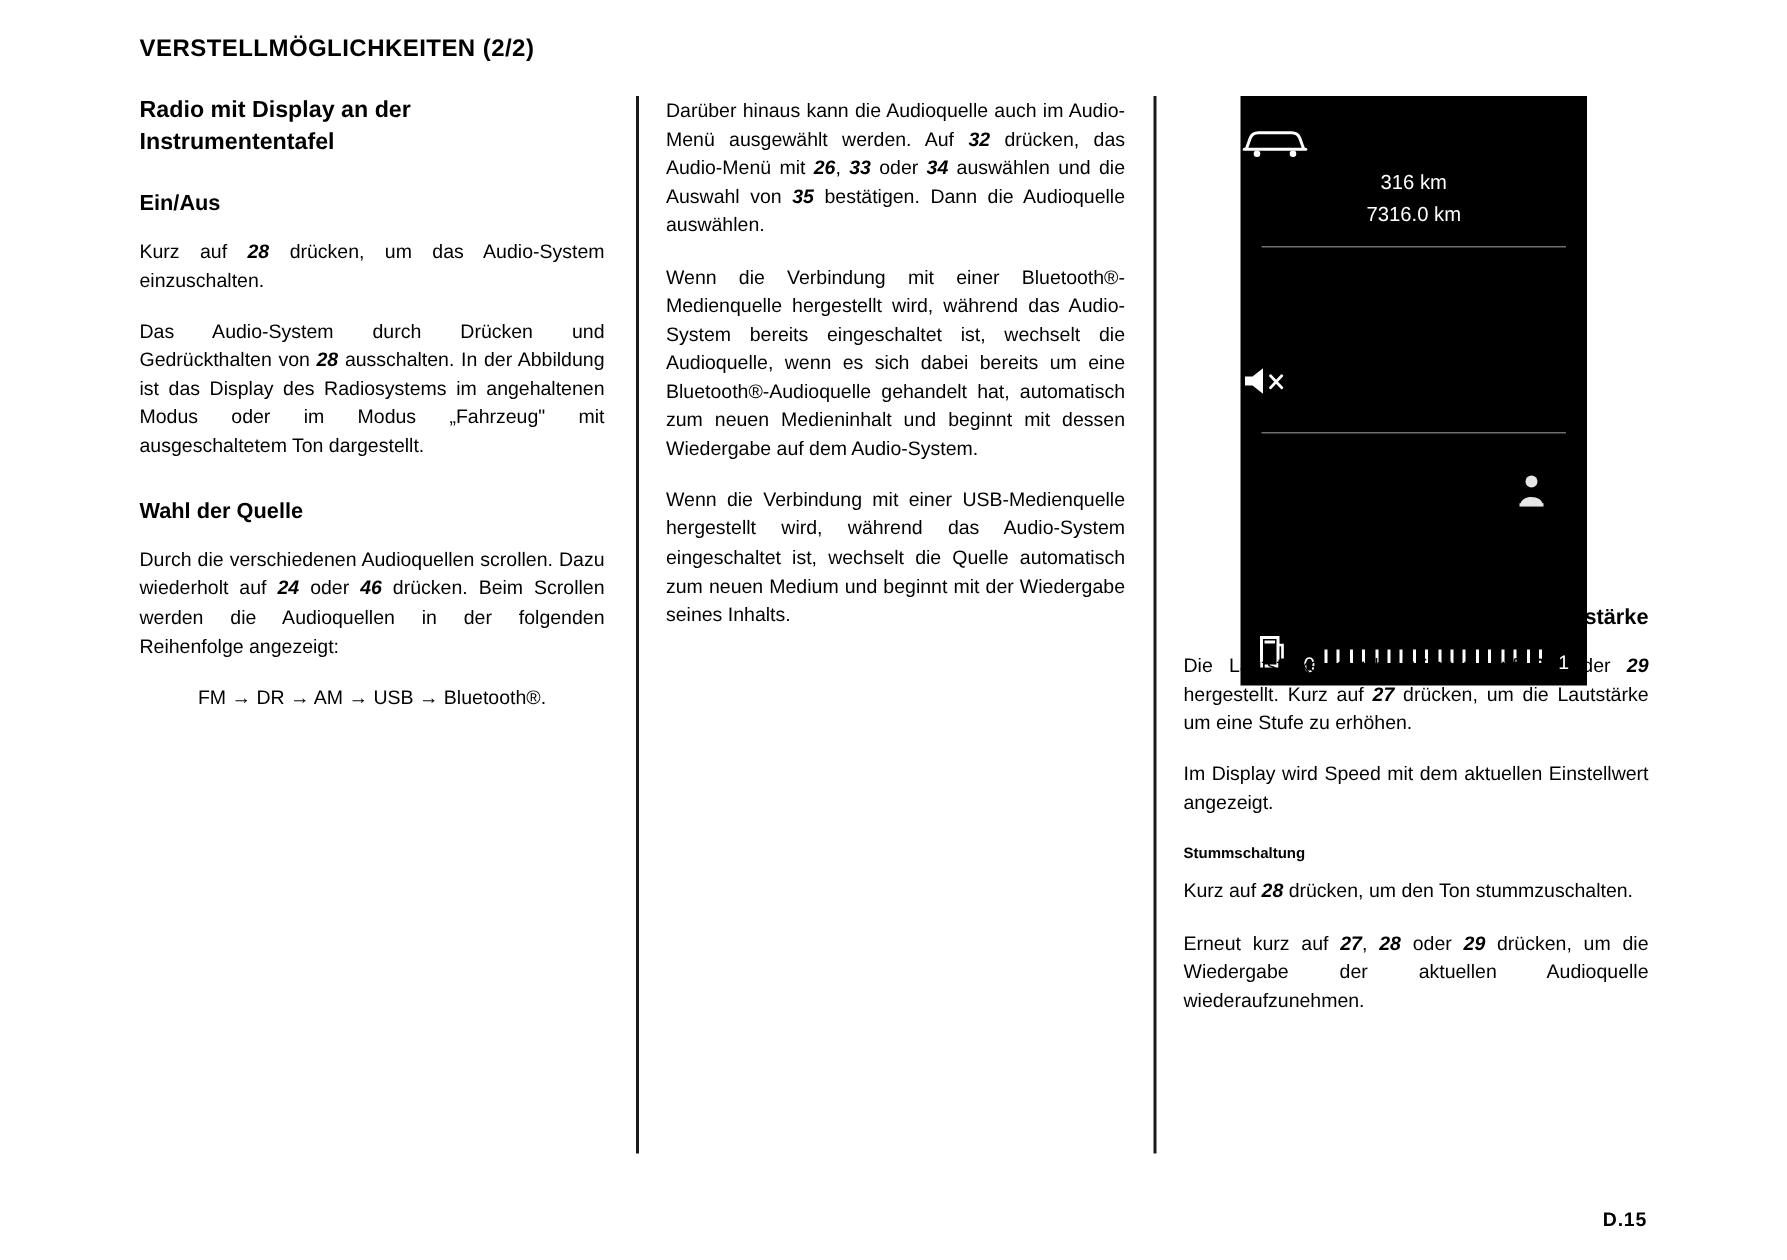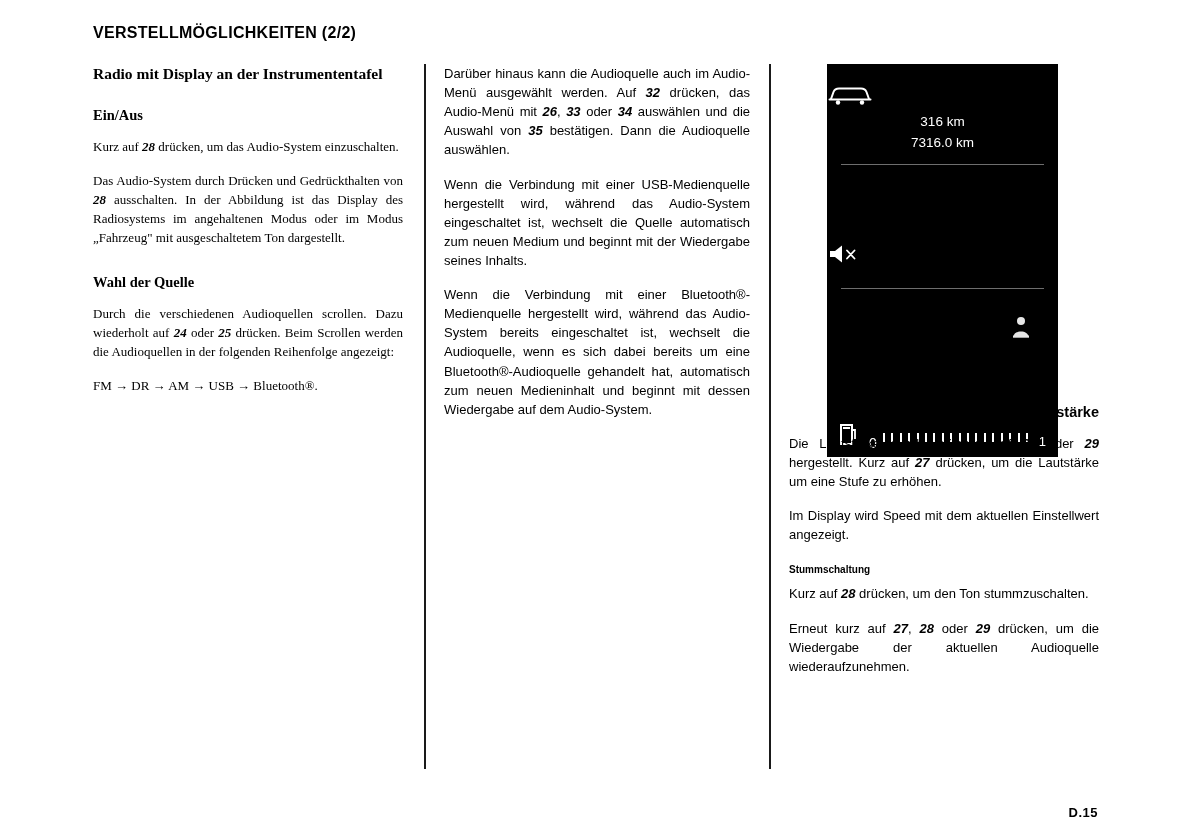--- a/index.html
+++ b/index.html
@@ -38,21 +38,21 @@
     height: 705px;
   }
   .divider.d1 { left: 424px; }
   .divider.d2 { left: 769px; }
 
   
   .col {
     position: absolute;
     top: 64px;
   }
-  .col1 { left: 93px; width: 310px; font-family: Liberation Serif, serif; }
+  .col1 { left: 93px; width: 310px; }
   .col2 { left: 444px; width: 306px; }
   .col3 { left: 789px; width: 310px; }
 
   h2.sec {
     font-size: 15.5px;
     font-weight: bold;
     margin: 0 0 16px 0;
     line-height: 1.35;
   }
   h3.sub {
@@ -67,21 +67,21 @@
     font-weight: bold;
     margin: 20px 0 9px 0;
   }
   p.body {
     font-size: 13px;
     line-height: 1.47;
     margin: 0 0 15px 0;
     text-align: justify;
     text-justify: inter-word;
   }
-  p.body.nojust { text-align: left; }
+  p.body.nojust { text-align: center; }
   .ref { font-weight: bold; font-style: italic; }
 
   
   .display-wrap {
     position: absolute;
     left: 827px;
     top: 64px;
     width: 231px;
     height: 393px;
     background: #000000;
@@ -192,31 +192,31 @@
 
     <h3 class="sub first">Ein/Aus</h3>
 
     <p class="body"><span>Kurz auf </span><span class="ref">28</span><span> drücken, um das Audio-System einzuschalten.</span></p>
 
 
     <p class="body"><span>Das Audio-System durch Drücken und Gedrückthalten von </span><span class="ref">28</span><span> ausschalten. In der Abbildung ist das Display des Radiosystems im angehaltenen Modus oder im Modus „Fahrzeug" mit ausgeschaltetem Ton dargestellt.</span></p>
 
     <h3 class="sub">Wahl der Quelle</h3>
 
-    <p class="body"><span>Durch die verschiedenen Audioquellen scrollen. Dazu wiederholt auf </span><span class="ref">24</span><span> oder </span><span class="ref">25</span><span> drücken. Beim Scrollen werden die Audioquellen in der folgenden Reihenfolge angezeigt:</span></p>
+    <p class="body"><span>Durch die verschiedenen Audioquellen scrollen. Dazu wiederholt auf </span><span class="ref">24</span><span> oder </span><span class="ref">46</span><span> drücken. Beim Scrollen werden die Audioquellen in der folgenden Reihenfolge angezeigt:</span></p>
 
     <p class="body nojust">FM → DR → AM → USB → Bluetooth®.</p>
   </div>
 
   <div class="col col2">
     <p class="body"><span>Darüber hinaus kann die Audioquelle auch im Audio-Menü ausgewählt werden. Auf </span><span class="ref">32</span><span> drücken, das Audio-Menü mit </span><span class="ref">26</span><span>, </span><span class="ref">33</span><span> oder </span><span class="ref">34</span><span> auswählen und die Auswahl von </span><span class="ref">35</span><span> bestätigen. Dann die Audioquelle auswählen.</span></p>
 
+    <p class="body">Wenn die Verbindung mit einer Bluetooth®-Medienquelle hergestellt wird, während das Audio-System bereits eingeschaltet ist, wechselt die Audioquelle, wenn es sich dabei bereits um eine Bluetooth®-Audioquelle gehandelt hat, automatisch zum neuen Medieninhalt und beginnt mit dessen Wiedergabe auf dem Audio-System.</p>
+
     <p class="body">Wenn die Verbindung mit einer USB-Medienquelle hergestellt wird, während das Audio-System eingeschaltet ist, wechselt die Quelle automatisch zum neuen Medium und beginnt mit der Wiedergabe seines Inhalts.</p>
-
-    <p class="body">Wenn die Verbindung mit einer Bluetooth®-Medienquelle hergestellt wird, während das Audio-System bereits eingeschaltet ist, wechselt die Audioquelle, wenn es sich dabei bereits um eine Bluetooth®-Audioquelle gehandelt hat, automatisch zum neuen Medieninhalt und beginnt mit dessen Wiedergabe auf dem Audio-System.</p>
   </div>
 
   <div class="display-wrap">
     <div class="disp-car">
       <svg width="46" height="22" viewBox="0 0 46 22" aria-hidden="true">
         <path d="M4 15 L6.5 8 C7.5 5.5 9.5 4.5 12 4.5 L34 4.5 C36.5 4.5 38.5 5.5 39.5 8 L42 15" fill="none" stroke="#ffffff" stroke-width="2" stroke-linecap="round"></path>
         <path d="M2.5 15.5 L43.5 15.5" stroke="#ffffff" stroke-width="2" stroke-linecap="round"></path>
         <circle cx="11" cy="18.5" r="2.2" fill="#ffffff"></circle>
         <circle cx="35" cy="18.5" r="2.2" fill="#ffffff"></circle>
       </svg>

